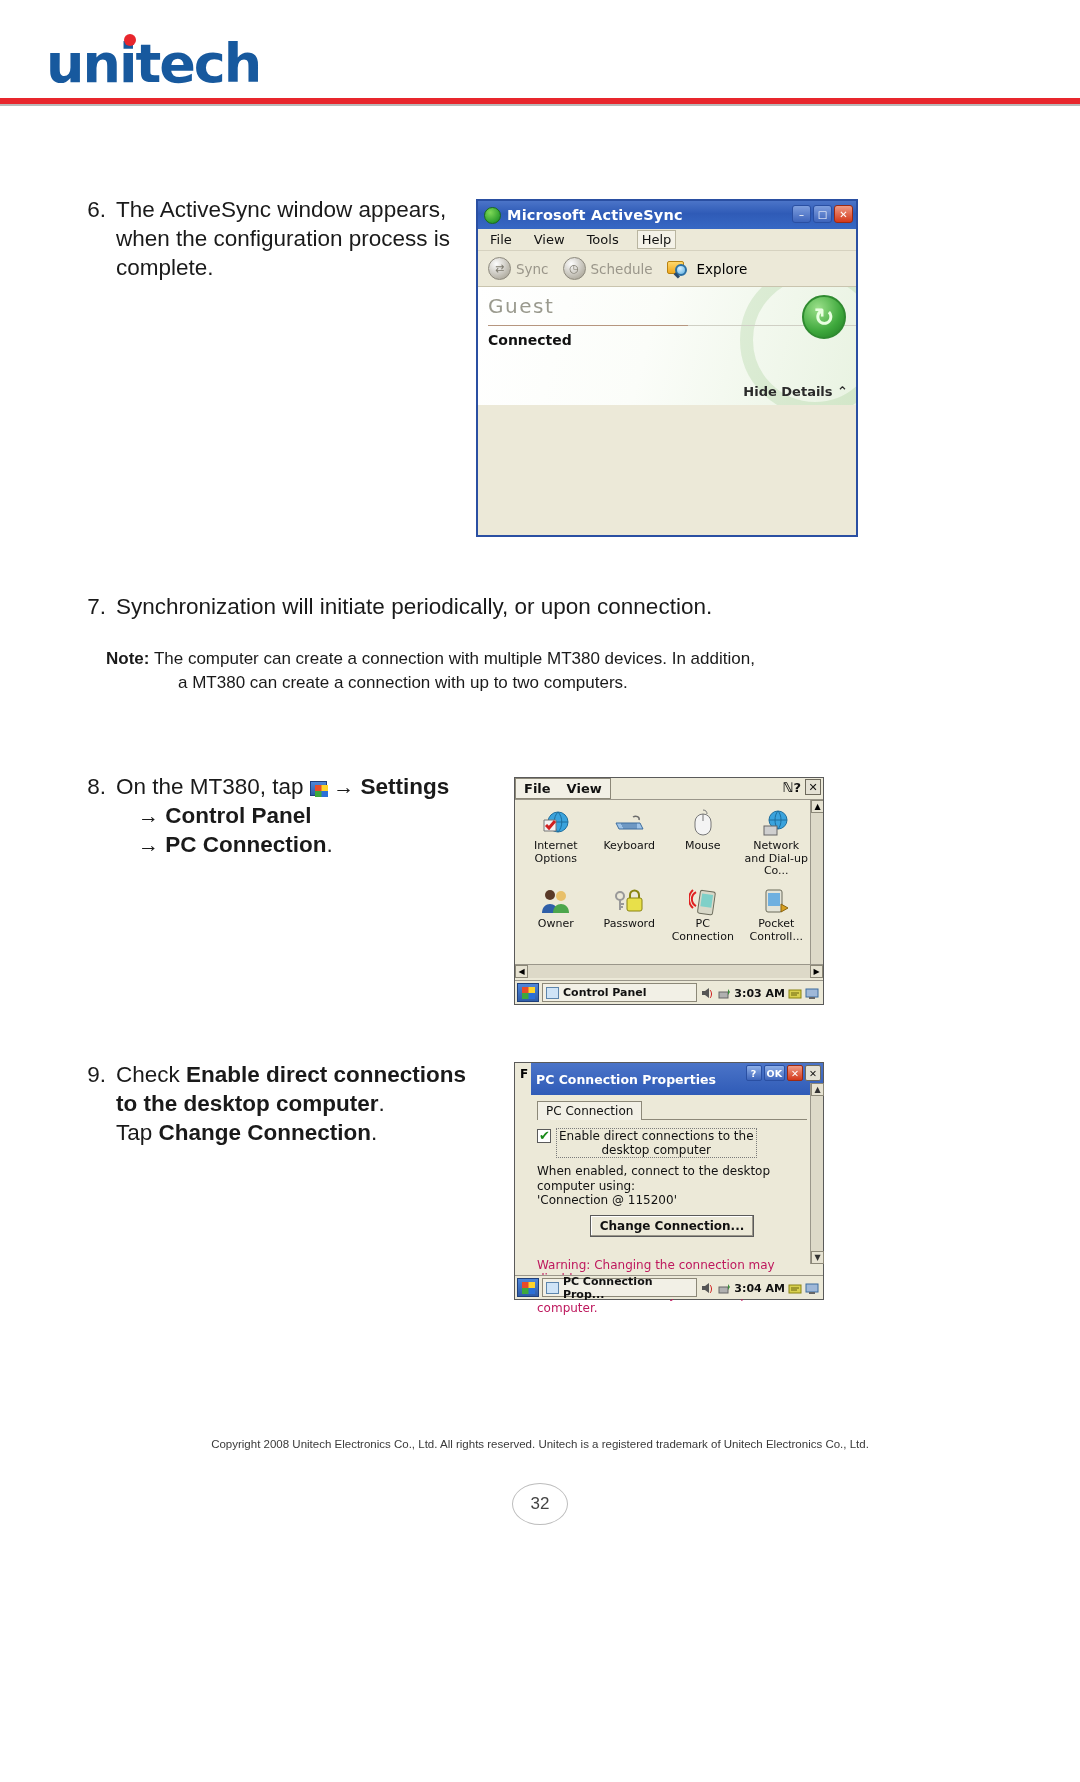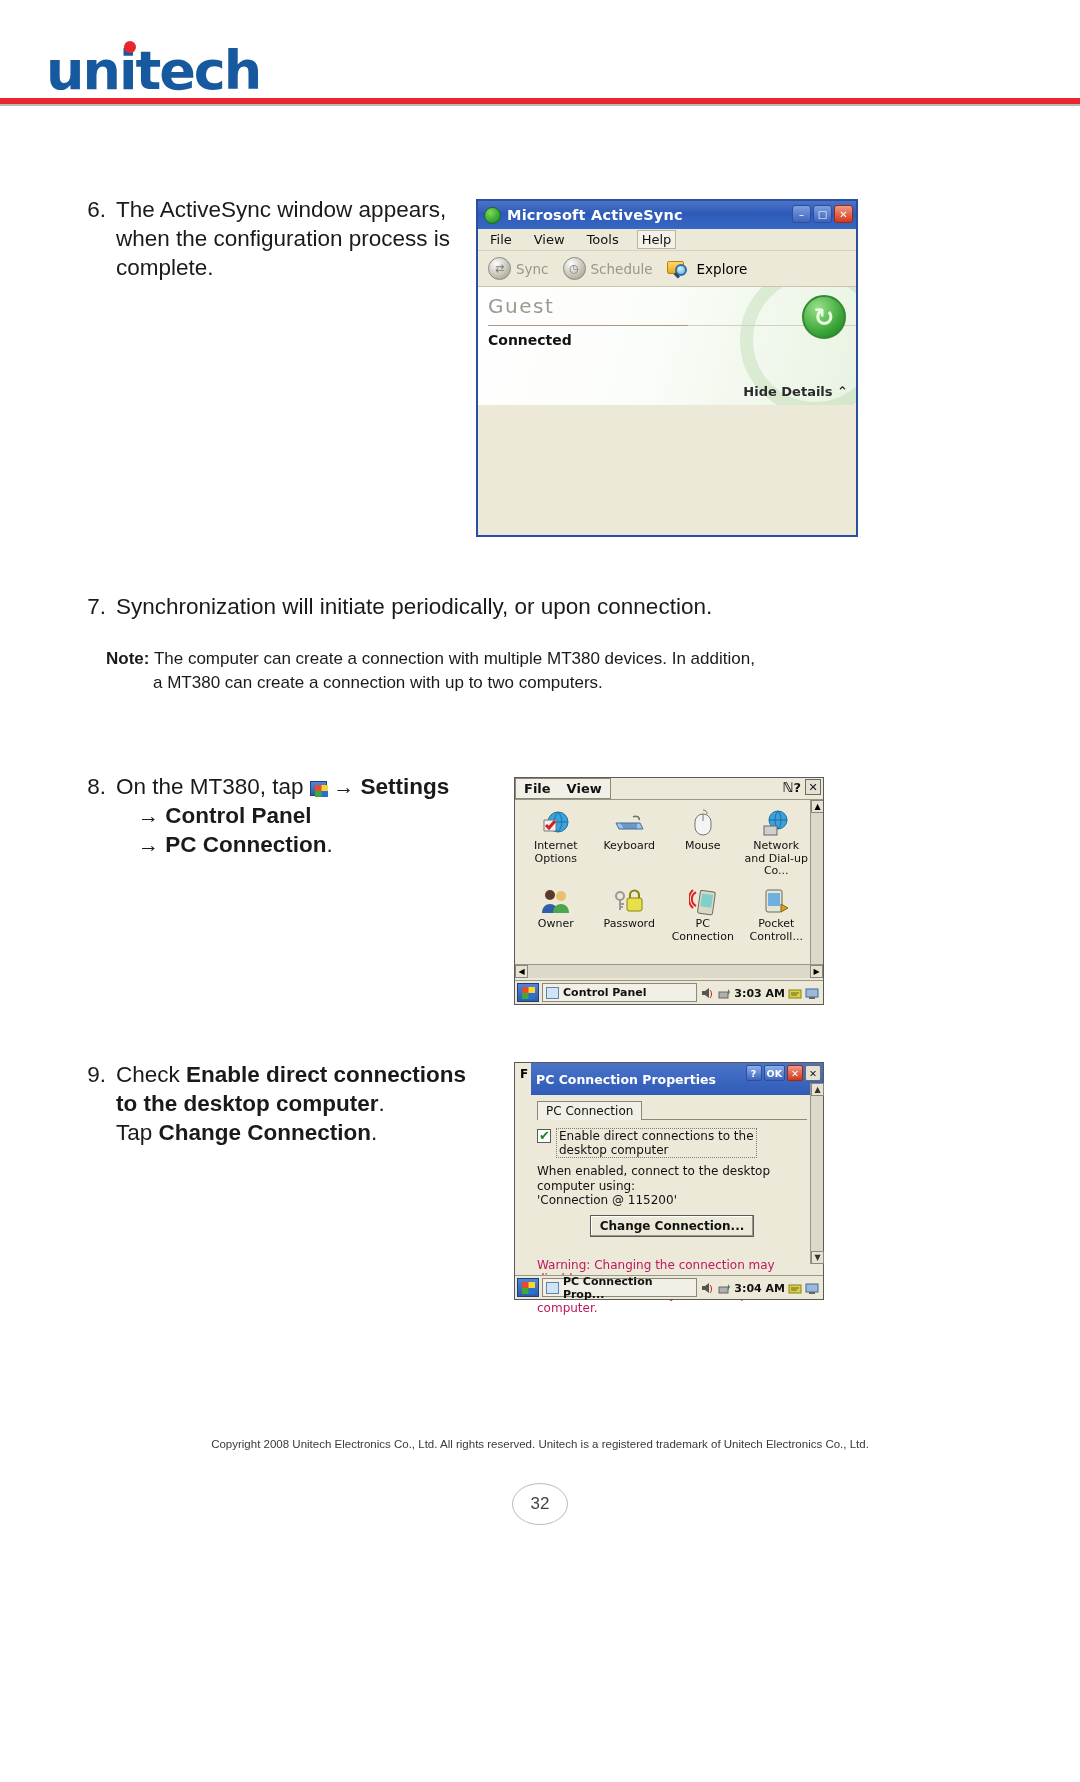--- a/index.html
+++ b/index.html
@@ -6,21 +6,21 @@
   html, body { margin:0; padding:0; }
   body {
     width:1080px; height:1782px;
     background:#ffffff;
     font-family:"Liberation Sans", sans-serif;
     position:relative;
     overflow:hidden;
   }
 
   
-  .header { position:absolute; left:0; top:7px; width:1080px; height:104px; background:#fff; }
+  .header { position:absolute; left:0; top:0; width:1080px; height:104px; background:#fff; }
   .logo {
     position:absolute; left:46px; top:32px;
     font-family:"DejaVu Sans", sans-serif;
     font-weight:bold; font-size:54px; letter-spacing:-2px;
     color:#17599e;
   }
   .logo .dot {
     position:absolute; left:78px; top:2px;
     width:12px; height:12px; border-radius:50%;
     background:#e8262d;
@@ -36,21 +36,21 @@
   #step6 { left:78px; top:195px; width:400px; }
   #step7 { left:78px; top:592px; width:760px; }
   #step8 { left:78px; top:772px; width:430px; }
   #step9 { left:78px; top:1060px; width:430px; }
 
   .b { font-weight:bold; }
   .arrow { font-size:21px; }
 
   .note { position:absolute; left:106px; top:647px; width:660px; font-size:17px; color:#1a1a1a; line-height:24px; }
   .note .lbl { font-weight:bold; }
-  .note .l2 { display:block; margin-left:47px; }
+  .note .l2 { display:block; margin-left:72px; }
 
   .copyright {
     position:absolute; left:0; top:1438px; width:1080px; text-align:center;
     font-size:11.5px; color:#3a3a3a;
   }
   .pagecircle {
     position:absolute; left:50%; top:1483px; transform:translateX(-50%);
     width:56px; height:42px; border:1.5px solid #bdbdbd; border-radius:50%;
     display:flex; align-items:center; justify-content:center;
     font-size:17px; color:#444;
@@ -241,21 +241,21 @@
   .pp-tabline { height:1px; background:#8c8878; margin-top:-1px; }
   .pp-check { display:flex; gap:5px; margin-top:8px; align-items:flex-start; }
   .pp-box {
     width:14px; height:14px; background:#fff; border:1px solid #5a5a5a; flex:none;
     position:relative; margin-top:1px;
   }
   .pp-box::after {
     content:"✔"; position:absolute; left:1px; top:-2px; font-size:13px; color:#1a8a1a; font-weight:bold;
   }
   .pp-checktxt {
-    font-size:12px; line-height:14px; color:#111; border:1px dotted #7a7a7a; padding:0 2px;
+    font-size:12px; line-height:14px; color:#111; border:1px dotted #7a7a7a; padding:0 2px;text-align:center;
   }
   .pp-para { font-size:12px; line-height:14.5px; color:#111; margin-top:6px; }
   .pp-btnrow { text-align:center; margin-top:7px; }
   .pp-change {
     display:inline-block; padding:3px 9px; font-size:12px; font-weight:bold; color:#111;
     border:1px solid #5a5a5a; background:#ece9d8; box-shadow:inset -1px -1px 0 #9a968a, inset 1px 1px 0 #fff;
   }
   .pp-warn { font-size:12px; line-height:14.5px; color:#be185d; margin-top:21px; }
   .pp-hscroll {
     position:absolute; left:0; bottom:0; width:100%; height:13px; background:#ddd9c8;

